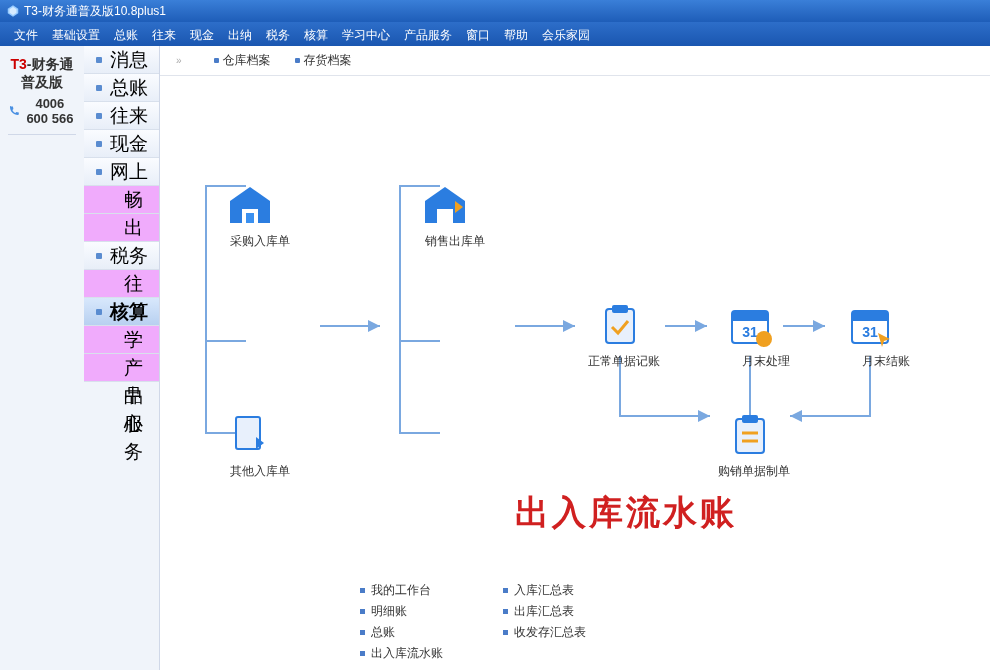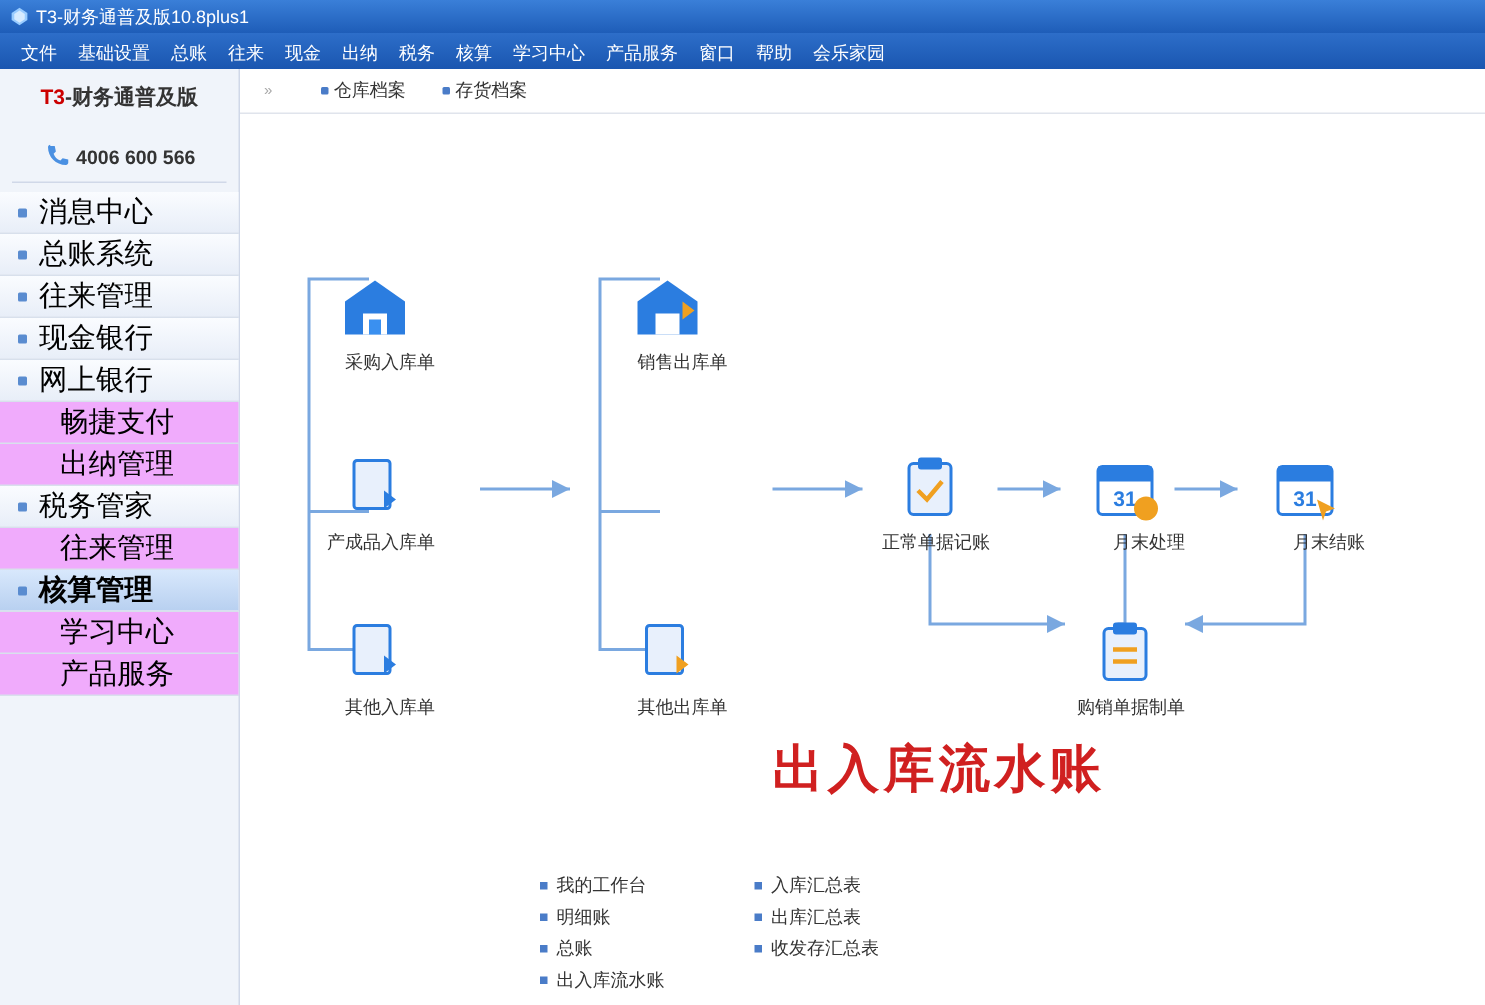--- a/index.html
+++ b/index.html
@@ -6,25 +6,25 @@
 body { width: 990px; height: 670px; overflow: hidden; background: #fff; }
 
 .titlebar { height: 22px; background: linear-gradient(#3a7fd8, #1e5db8); color: #fff; font-size: 12px; padding: 3px 6px; display: flex; align-items: center; gap: 4px; }
 .titlebar svg { width: 14px; height: 14px; }
 
 .menubar { height: 24px; background: linear-gradient(#2d6ec9, #1a56b0); display: flex; align-items: flex-end; padding: 0 8px; gap: 2px; }
 .menubar .mi { color: #fff; font-size: 12px; padding: 2px 6px; cursor: pointer; }
 
 .body { display: flex; height: 624px; }
 
-.sidebar { width: 160px; background: #f0f4fa; border-right: 1px solid #d0d8e8; display: flex; flex-direction: column; }
+.sidebar { width: 160px; background: #f0f4fa; border-right: 1px solid #d0d8e8; display: flex; }
 .brand { padding: 10px 8px 6px; text-align: center; }
 .brand-title { font-size: 14px; font-weight: bold; color: #333; }
 .brand-title .t3 { color: #c00; }
-.phone { display: flex; align-items: center; justify-content: center; gap: 4px; font-size: 13px; font-weight: bold; color: #333; margin-top: 21px; padding-bottom: 8px; border-bottom: 1px solid #d0d8e8; }
+.phone { display: flex; align-items: center; justify-content: center; gap: 4px; font-size: 13px; font-weight: bold; color: #333; margin-top: 4px; padding-bottom: 8px; border-bottom: 1px solid #d0d8e8; }
 .phone svg { width: 18px; height: 18px; }
 
 .nav { list-style: none; }
 .nav li { height: 28px; line-height: 28px; font-size: 19px; padding-left: 26px; border-bottom: 1px solid #d8e0ec; position: relative; cursor: pointer; background: linear-gradient(#fafcff, #e8eef8); }
 .nav li.sub { padding-left: 40px; background: #f0abfc; }
 .nav li.active { background: linear-gradient(#d8e8fc, #b8d0f0); font-weight: bold; }
 .nav li .bullet { position: absolute; left: 12px; top: 11px; width: 6px; height: 6px; background: #5a8cd0; border-radius: 1px; }
 
 .main { flex: 1; background: #fff; position: relative; }
 .breadcrumb { height: 30px; border-bottom: 1px solid #e0e4ec; display: flex; align-items: center; padding: 0 16px; gap: 24px; font-size: 12px; color: #333; }
@@ -136,57 +136,39 @@
       <div class="node" style="left:50px;top:105px">
           <div class="icon">
             <svg viewBox="0 0 48 48">
               <path fill="#2b7de0" d="M4 20L24 6l20 14v22H4z"></path>
               <path fill="#fff" d="M16 28h16v14H16z"></path>
               <path fill="#3a90f0" d="M20 32h8v10h-8z"></path>
             </svg>
           </div>
           <div class="lbl">采购入库单</div>
         </div>
-      <div class="node" style="left:50px;top:225px">
-          <div class="icon">
-            <svg viewBox="0 0 48 48">
-              <rect x="10" y="6" width="24" height="32" rx="2" fill="#e8f0fc" stroke="#2b7de0" stroke-width="2"></rect>
-              <path fill="#2b7de0" d="M30 26l8 6-8 6z"></path>
-            </svg>
-          </div>
-          <div class="lbl">产成品入库单</div>
-        </div>
       <div class="node" style="left:50px;top:335px">
           <div class="icon">
             <svg viewBox="0 0 48 48">
               <rect x="10" y="6" width="24" height="32" rx="2" fill="#e8f0fc" stroke="#2b7de0" stroke-width="2"></rect>
               <path fill="#2b7de0" d="M30 26l8 6-8 6z"></path>
             </svg>
           </div>
           <div class="lbl">其他入库单</div>
         </div>
 
       <div class="node" style="left:245px;top:105px">
           <div class="icon">
             <svg viewBox="0 0 48 48">
               <path fill="#2b7de0" d="M4 20L24 6l20 14v22H4z"></path>
               <path fill="#fff" d="M16 28h16v14H16z"></path>
               <path fill="#f0a020" d="M34 20l8 6-8 6z"></path>
             </svg>
           </div>
           <div class="lbl">销售出库单</div>
-        </div>
-      <div class="node" style="left:245px;top:335px">
-          <div class="icon">
-            <svg viewBox="0 0 48 48">
-              <rect x="10" y="6" width="24" height="32" rx="2" fill="#e8f0fc" stroke="#2b7de0" stroke-width="2"></rect>
-              <path fill="#f0a020" d="M30 26l8 6-8 6z"></path>
-            </svg>
-          </div>
-          <div class="lbl">其他出库单</div>
         </div>
 
       <div class="node" style="left:420px;top:225px">
           <div class="icon">
             <svg viewBox="0 0 48 48">
               <rect x="10" y="8" width="28" height="34" rx="3" fill="#e8f0fc" stroke="#2b7de0" stroke-width="2"></rect>
               <rect x="16" y="4" width="16" height="8" rx="2" fill="#2b7de0"></rect>
               <path stroke="#f0a020" stroke-width="3" fill="none" d="M16 26l6 6 10-12"></path>
             </svg>
           </div>

